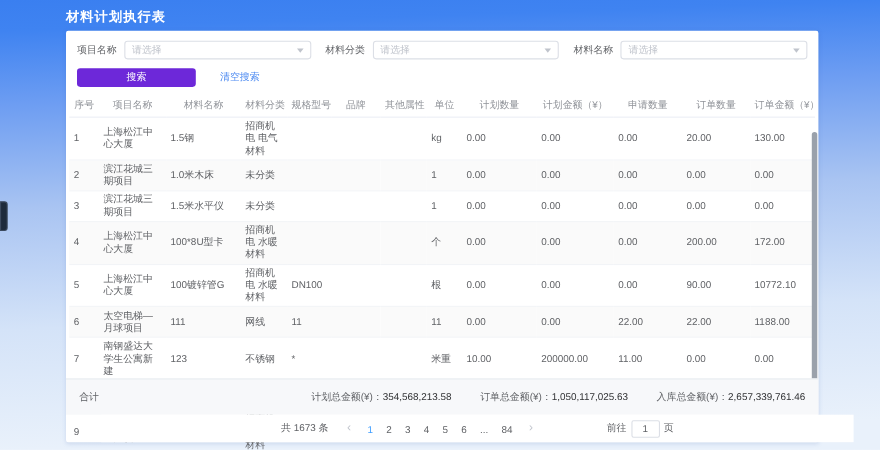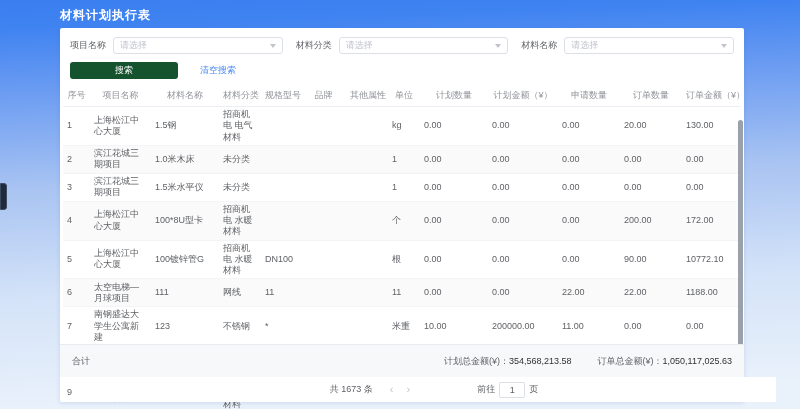--- a/index.html
+++ b/index.html
@@ -20,21 +20,21 @@
   .card { position:absolute; left:60px; top:28px; width:684px; height:374px; background:#ffffff; border-radius:2px; box-shadow:0 1px 4px rgba(40,80,160,.15); }
   
   .filters { display:flex; gap:13px; padding:9px 10px 0 10px; }
   .filter-group { flex:1; display:flex; align-items:center; }
   .filter-label { font-size:9px; color:#606266; white-space:nowrap; margin-right:7px; }
   .select-box { flex:1; height:17px; border:1px solid #dcdfe6; border-radius:3px; background:#fff; display:flex; align-items:center; padding:0 6px; cursor:pointer; }
   .select-placeholder { font-size:9px; color:#c0c4cc; flex:1; }
   .caret-down { width:0; height:0; border-left:3px solid transparent; border-right:3px solid transparent; border-top:4px solid #c0c4cc; }
   
   .actions { display:flex; align-items:center; padding:8px 10px 0 10px; }
-  .search-btn { width:108px; height:17px; background:#14532d; border:none; border-radius:3px; color:#fff; font-size:9px; cursor:pointer; font-family:Liberation Mono, monospace; }
+  .search-btn { width:108px; height:17px; background:#6d28d9; border:none; border-radius:3px; color:#fff; font-size:9px; cursor:pointer; font-family:Liberation Mono, monospace; }
   .clear-link { margin-left:22px; font-size:9px; color:#4c8af1; text-decoration:none; cursor:pointer; }
   
   .table-wrap { position:relative; margin:6px 3px 0 3px; }
   table { width:678px; border-collapse:collapse; table-layout:fixed; }
   th { font-size:9px; font-weight:normal; color:#909399; text-align:center; padding:4px 4px; border-bottom:1px solid #ebeef5; height:17px; white-space:nowrap; overflow:hidden; }
   td { font-size:9px; color:#606266; text-align:left; padding:2px 4px; border-bottom:1px solid #f2f4f7; height:28px; line-height:1.25; overflow:hidden; word-break:break-all; }
   tbody tr.stripe { background:#fafafa; }
   .vscroll { position:absolute; right:-2px; top:35px; width:5px; height:238px; background:#9aa1ab; border-radius:3px; }
   
   .summary { position:absolute; left:0; bottom:25px; width:684px; height:21px; background:#f7f8fa; border-top:1px solid #e8ebf0; display:flex; align-items:center; padding:16px 12px; }
@@ -276,26 +276,28 @@
     </table>
     <div class="vscroll"></div>
 
   </div>
 
   <div class="summary">
     <span class="sum-label">合计</span>
     <div class="totals" id="totals">
         <span class="total-item"><span class="t-label">计划总金额(¥)：</span><span class="t-value">354,568,213.58</span></span>
         <span class="total-item"><span class="t-label">订单总金额(¥)：</span><span class="t-value">1,050,117,025.63</span></span>
+        <span class="total-item"><span class="t-label">入库总金额(¥)：</span><span class="t-value">2,657,339,761.46</span></span>
       </div>
   </div>
 
   <div class="pager">
     <span class="total-text">共 1673 条</span>
     <button class="pg-arrow">‹</button>
+    <span id="pages"><span class="pg-num active">1</span><span class="pg-num">2</span><span class="pg-num">3</span><span class="pg-num">4</span><span class="pg-num">5</span><span class="pg-num">6</span><span class="pg-num">...</span><span class="pg-num">84</span></span>
     <button class="pg-arrow">›</button>
     <span class="goto">
       <span>前往</span>
       <input value="1" style="">
       <span>页</span>
     </span>
   </div>
 
 </div>
 

